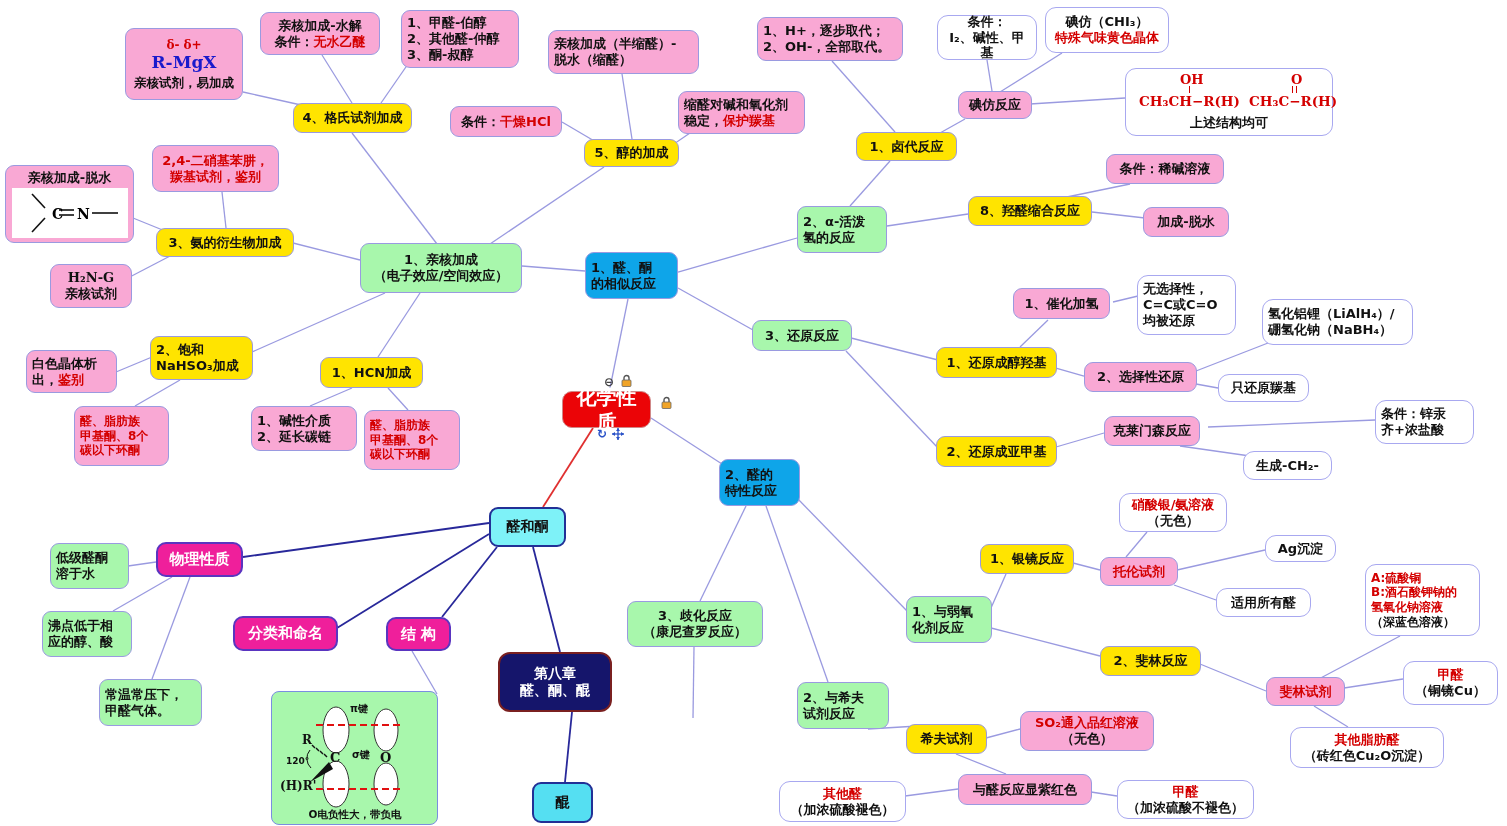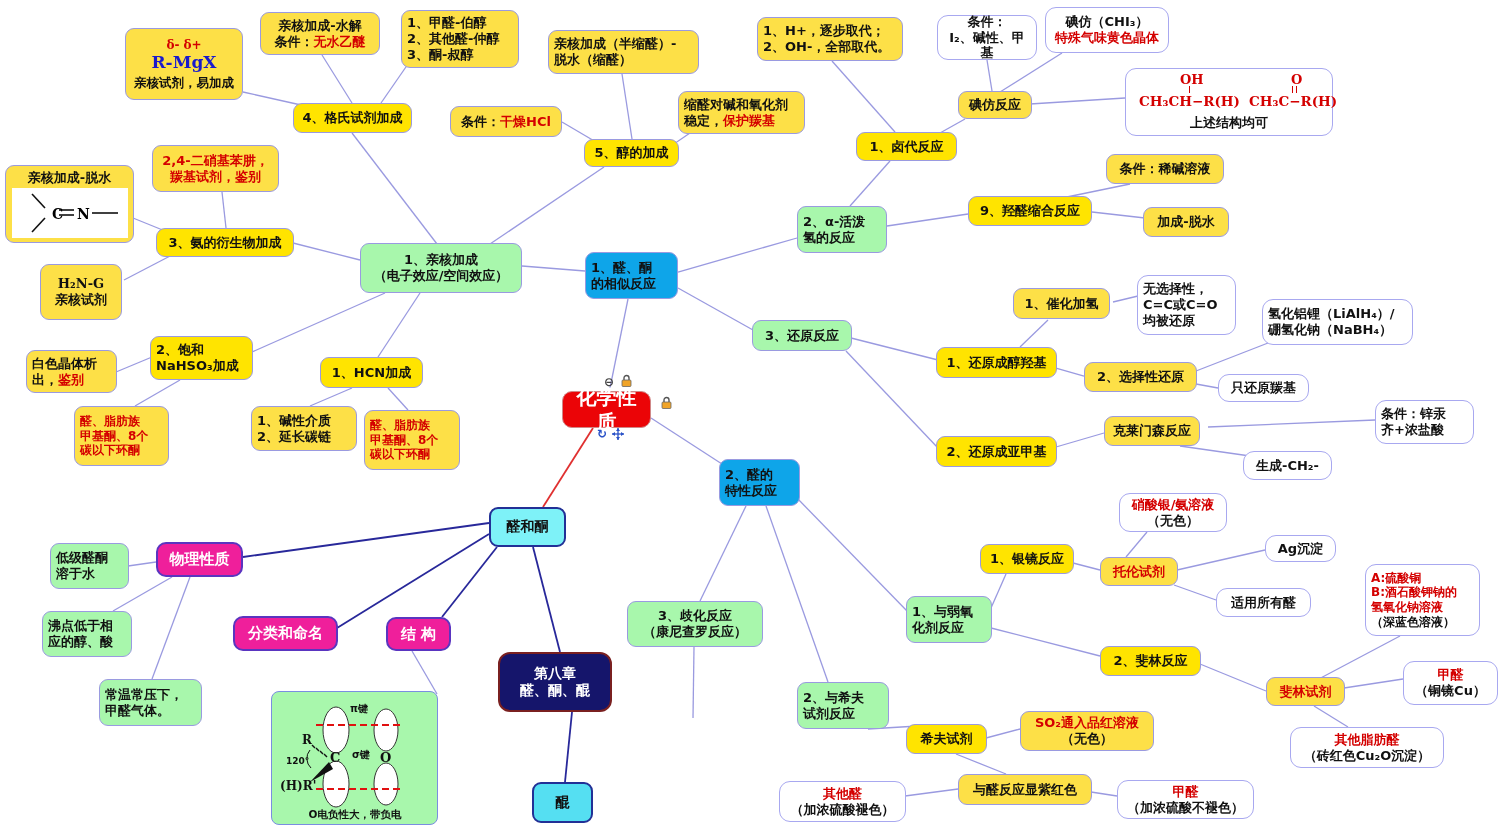--- a/index.html
+++ b/index.html
@@ -2,21 +2,21 @@
 <html><head>
 <meta charset="utf-8">
 <style>
   html,body{margin:0;padding:0;background:#fff}
   .canvas{position:relative;width:1507px;height:826px;background:#fff;overflow:hidden;
           font-family:"DejaVu Sans",sans-serif;font-weight:bold}
   svg.wires{position:absolute;left:0;top:0;z-index:0}
   .n{position:absolute;z-index:2;box-sizing:border-box;border:1.5px solid #9a9ae0;border-radius:9px;
      font-size:13px;line-height:1.22;text-align:center;padding:3px 5px;
      display:flex;flex-direction:column;justify-content:center;color:#111}
-  .ly{background:#fde047}
+  .ly{background:#f9a8d4}
   .by{background:#ffe400}
   .gr{background:#a8f7ac}
   .pk{background:#0ea5e9}
   .wh{background:#ffffff;border-color:#a8a8f0;border-radius:11px}
   .rdn{background:#eb0407;color:#fff;border-color:#d08888;border-radius:10px;font-size:20px}
   .cy{background:#7ef2f8;border:2px solid #223096}
   .cy2{background:#55dff2;border:2px solid #223096}
   .nv{background:#15156b;color:#fff;border:2px solid #7a2020;border-radius:12px;font-size:14px}
   .mg{background:#ef1f9b;color:#fff;border:2px solid #5a35c0;font-size:15px;border-radius:10px}
   .rd{color:#d40000}
@@ -186,21 +186,21 @@
 
 <div class="n by" style="left:856px;top:132px;width:101px;height:29px">
   <div>1、卤代反应</div>
 </div>
 
 <div class="n ly" style="left:1106px;top:154px;width:118px;height:30px">
   <div>条件：稀碱溶液</div>
 </div>
 
 <div class="n by" style="left:968px;top:196px;width:124px;height:30px">
-  <div>9、羟醛缩合反应</div>
+  <div>8、羟醛缩合反应</div>
 </div>
 
 <div class="n ly" style="left:1143px;top:207px;width:86px;height:30px">
   <div>加成-脱水</div>
 </div>
 
 <div class="n gr tl" style="left:797px;top:206px;width:90px;height:47px">
   <div>2、α-活泼</div>
   <div>氢的反应</div>
 </div>
@@ -222,21 +222,21 @@
     </g>
     <text x="40" y="31" font-size="14" font-weight="bold" font-family="DejaVu Serif,serif">C</text>
     <text x="65" y="31" font-size="14" font-weight="bold" font-family="DejaVu Serif,serif">N</text>
   </svg>
 </div>
 
 <div class="n by" style="left:156px;top:228px;width:138px;height:29px">
   <div>3、氨的衍生物加成</div>
 </div>
 
-<div class="n ly" style="left:40px;top:264px;width:82px;height:56px">
+<div class="n ly" style="left:50px;top:264px;width:82px;height:44px">
   <div class="serif" style="font-size:13px">H₂N-G</div>
   <div>亲核试剂</div>
 </div>
 
 <div class="n gr" style="left:360px;top:243px;width:162px;height:50px">
   <div>1、亲核加成</div>
   <div>（电子效应/空间效应）</div>
 </div>
 
 <div class="n pk tl" style="left:585px;top:252px;width:93px;height:47px">

